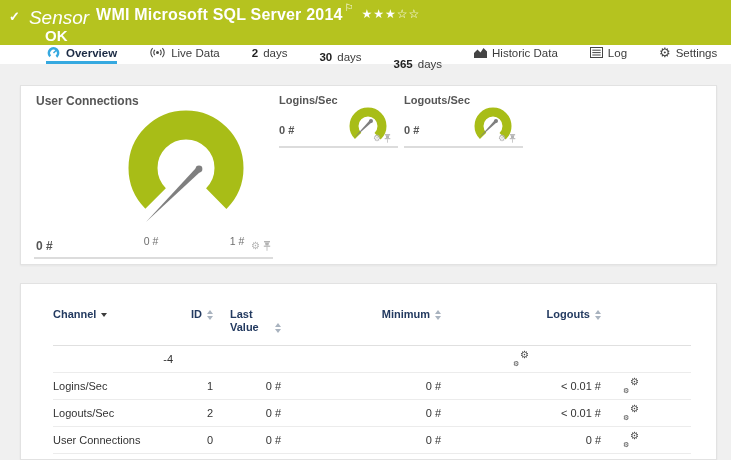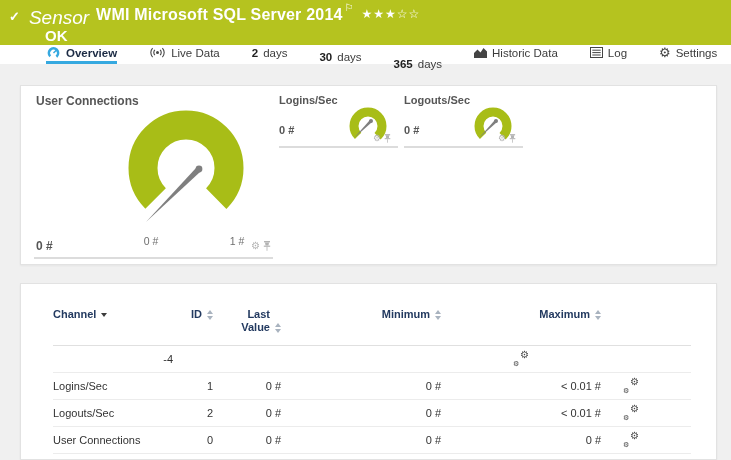--- a/index.html
+++ b/index.html
@@ -79,21 +79,21 @@
     align-items:center;height:27px;border-bottom:1px solid #ececec;
   }
   .thead{
     height:auto;min-height:38px;align-items:flex-start;
     border-bottom:1px solid #e0e0e0;padding-bottom:8px;
     color:var(--navy);font-weight:bold;
   }
   .cell-r{text-align:right;justify-self:stretch;}
   .hcell{display:flex;justify-content:flex-end;align-items:flex-start;line-height:13px;}
   .hcell.first{justify-content:flex-start;align-items:center;}
-  .hcell .wrap{display:inline-block;max-width:40px;text-align:right;}
+  .hcell .wrap{display:inline-block;max-width:40px;}
   .hcell-last{align-items:flex-end;}
   .sort{display:inline-flex;flex-direction:column;gap:2px;margin-left:5px;margin-top:2px;cursor:pointer;}
   .sort i{width:0;height:0;border-left:3px solid transparent;border-right:3px solid transparent;}
   .sort .up{border-bottom:4px solid #a9b3bf;}
   .sort .down{border-top:4px solid #a9b3bf;}
   .caret{
     display:inline-block;width:0;height:0;margin-left:5px;
     border-left:3.5px solid transparent;border-right:3.5px solid transparent;
     border-top:4.5px solid #3c3c3c;cursor:pointer;
   }
@@ -247,21 +247,21 @@
           </span>
       </div>
       <div class="hcell">
         <span>Minimum</span>
         <span class="sort">
             <i class="up"></i>
             <i class="down"></i>
           </span>
       </div>
       <div class="hcell">
-        <span>Maximum</span>
+        <span>Logouts</span>
         <span class="sort">
             <i class="up"></i>
             <i class="down"></i>
           </span>
       </div>
       <div></div>
     </div>
 
     <div class="trow">
       <div class="cell-r">-4</div>

